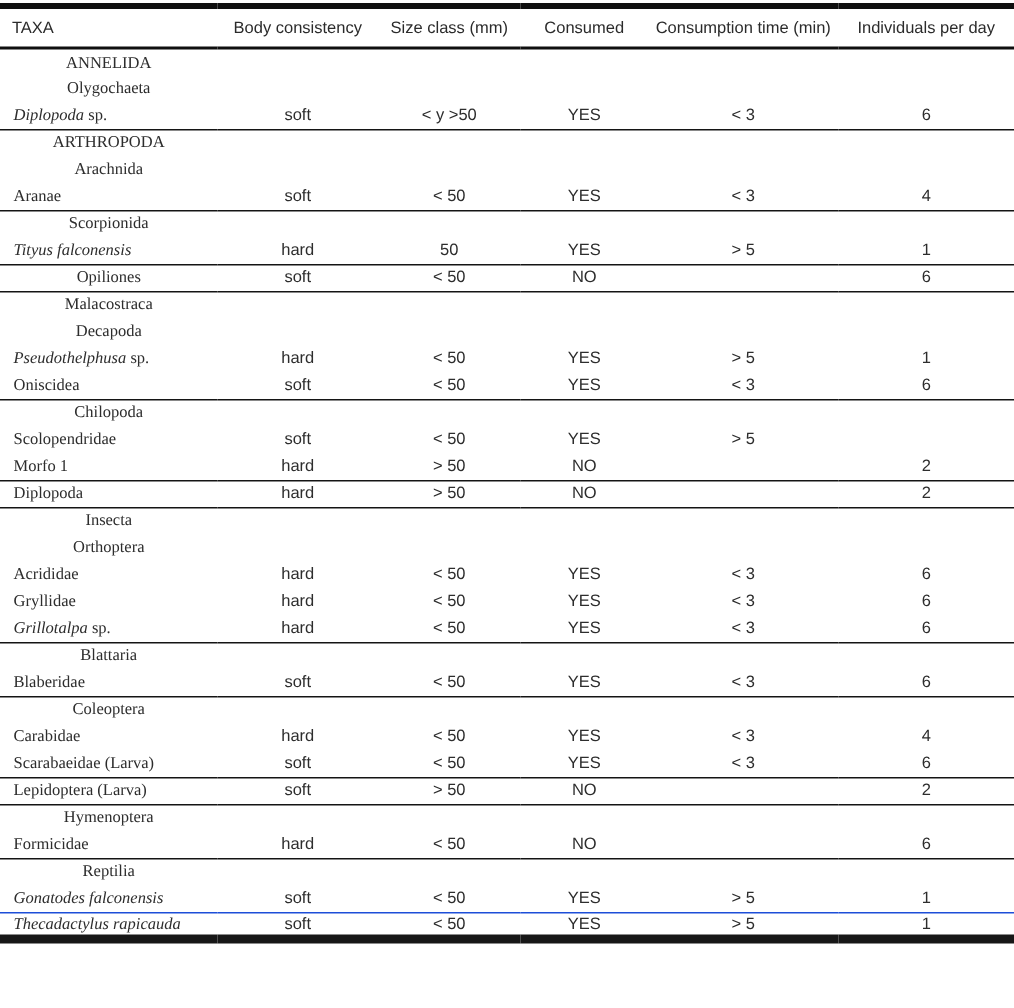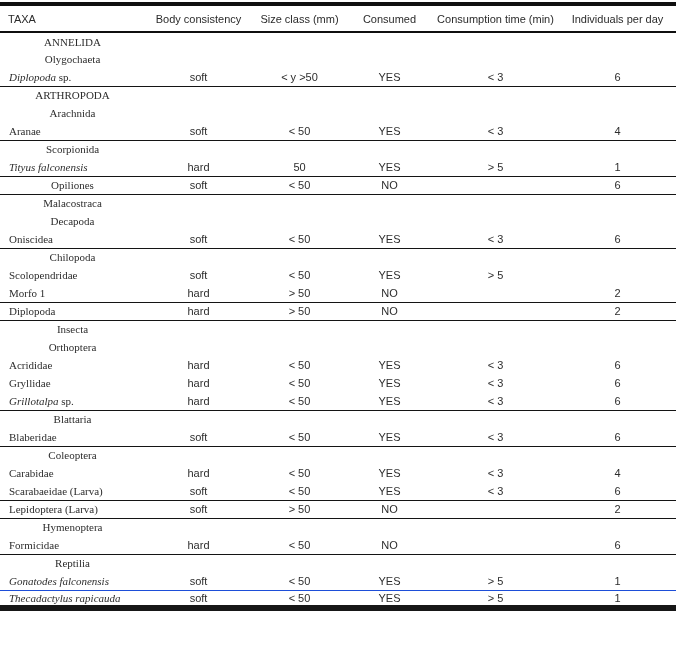--- a/index.html
+++ b/index.html
@@ -177,20 +177,28 @@
           <td></td>
         </tr>
         <tr>
           <td class="taxa center">Decapoda</td>
           <td></td>
           <td></td>
           <td></td>
           <td></td>
           <td></td>
         </tr>
+        <tr>
+          <td class="taxa"><i>Pseudothelphusa</i> sp.</td>
+          <td>hard</td>
+          <td>&lt; 50</td>
+          <td>YES</td>
+          <td>&gt; 5</td>
+          <td>1</td>
+        </tr>
         <tr class="rule-dark">
           <td class="taxa">Oniscidea</td>
           <td>soft</td>
           <td>&lt; 50</td>
           <td>YES</td>
           <td>&lt; 3</td>
           <td>6</td>
         </tr>
         <tr>
           <td class="taxa center">Chilopoda</td>

